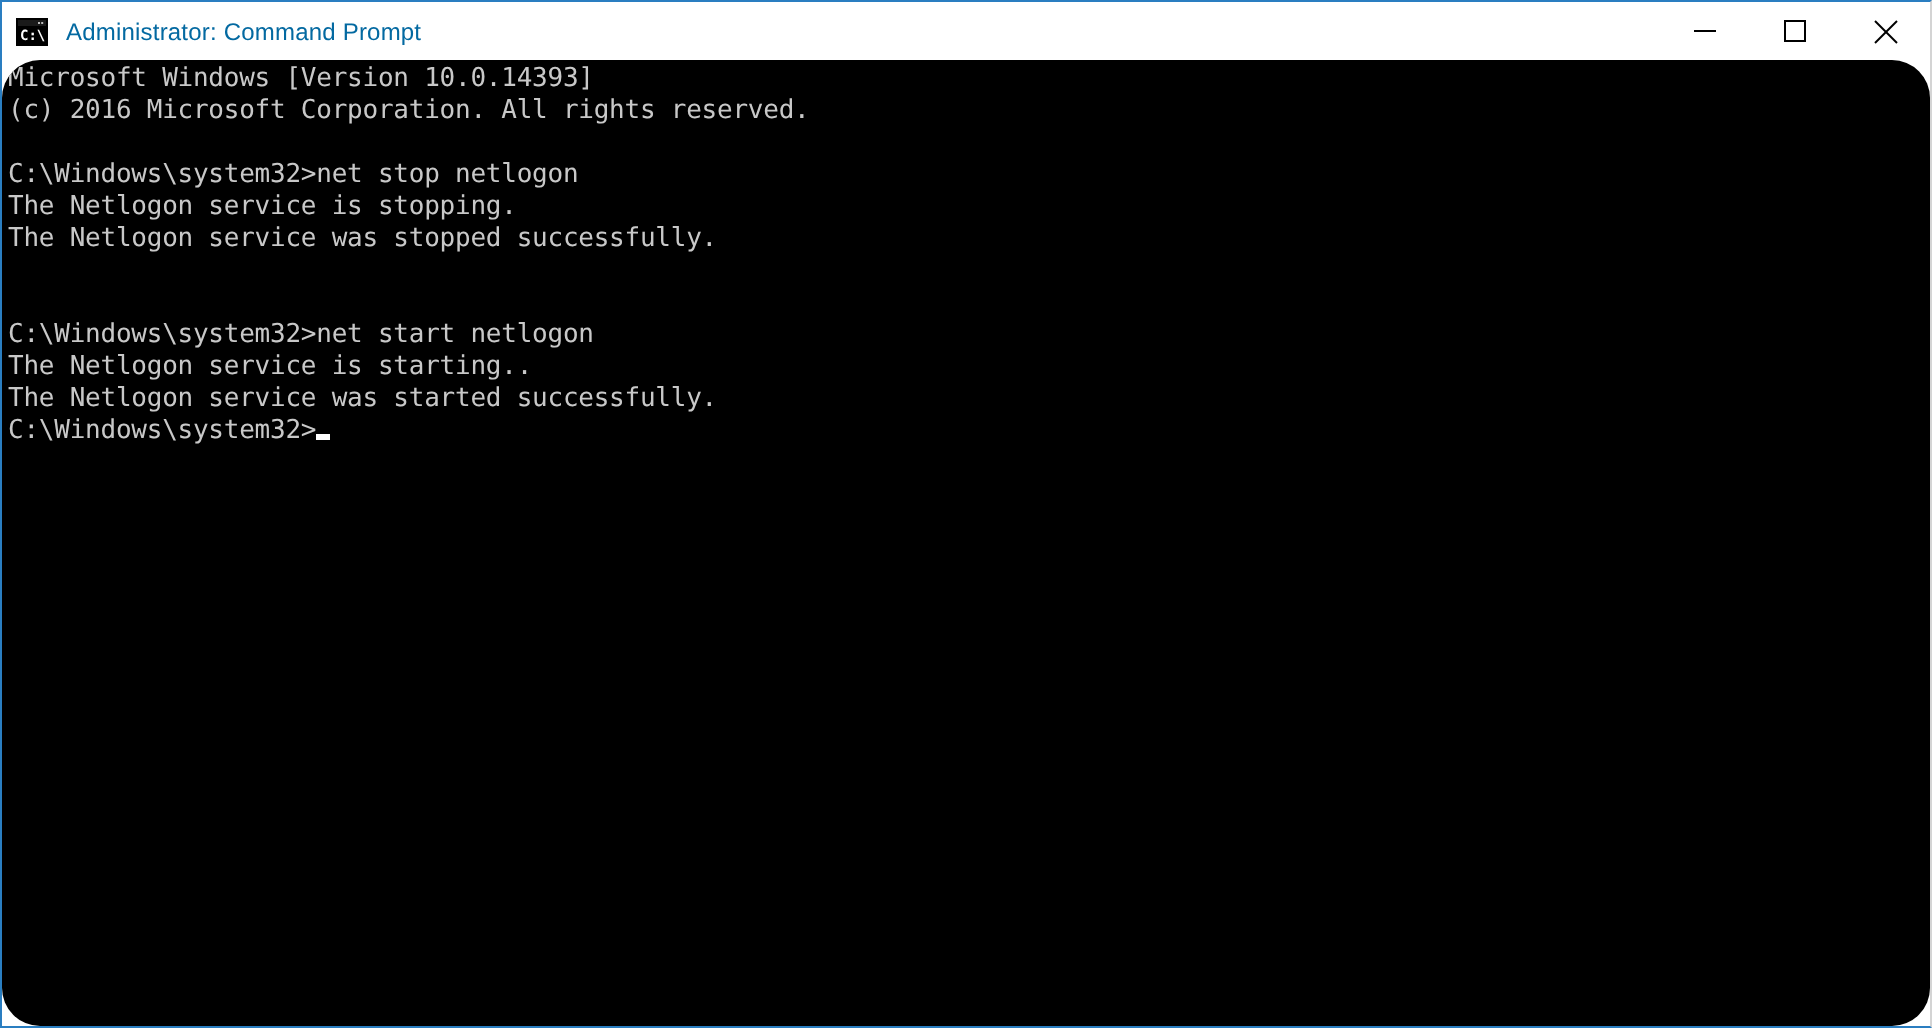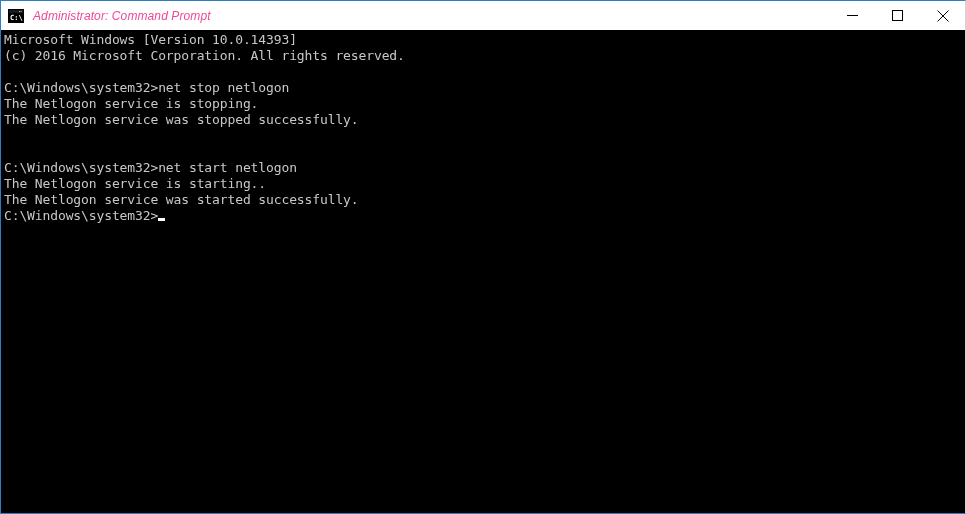--- a/index.html
+++ b/index.html
@@ -45,24 +45,23 @@
     width: 16px;
     height: 16px;
     margin-left: 7px;
     margin-right: 9px;
     position: relative;
     flex: 0 0 auto;
   }
   .title-text {
     font-family: "Liberation Sans", sans-serif;
     font-size: 12px;
-    color: #ec4899;
+    color: #0369a1;
     letter-spacing: 0.1px;
     white-space: nowrap;
-    font-style: italic;
   }
   .win-controls {
     position: absolute;
     right: 0;
     top: 0;
     height: 29px;
     display: flex;
   }
   .win-btn {
     width: 45px;
@@ -76,20 +75,21 @@
     cursor: default;
   }
   .win-btn svg { display: block; }
 
   
   .console {
     flex: 1 1 auto;
     background: #000000;
     overflow: hidden;
     position: relative;
+    border-radius: 19px;
   }
   .console-text {
     position: absolute;
     left: 3px;
     top: 2px;
     margin: 0;
     padding: 0;
     font-family: "DejaVu Sans Mono", "Liberation Mono", monospace;
     font-size: 13px;
     line-height: 16px;

